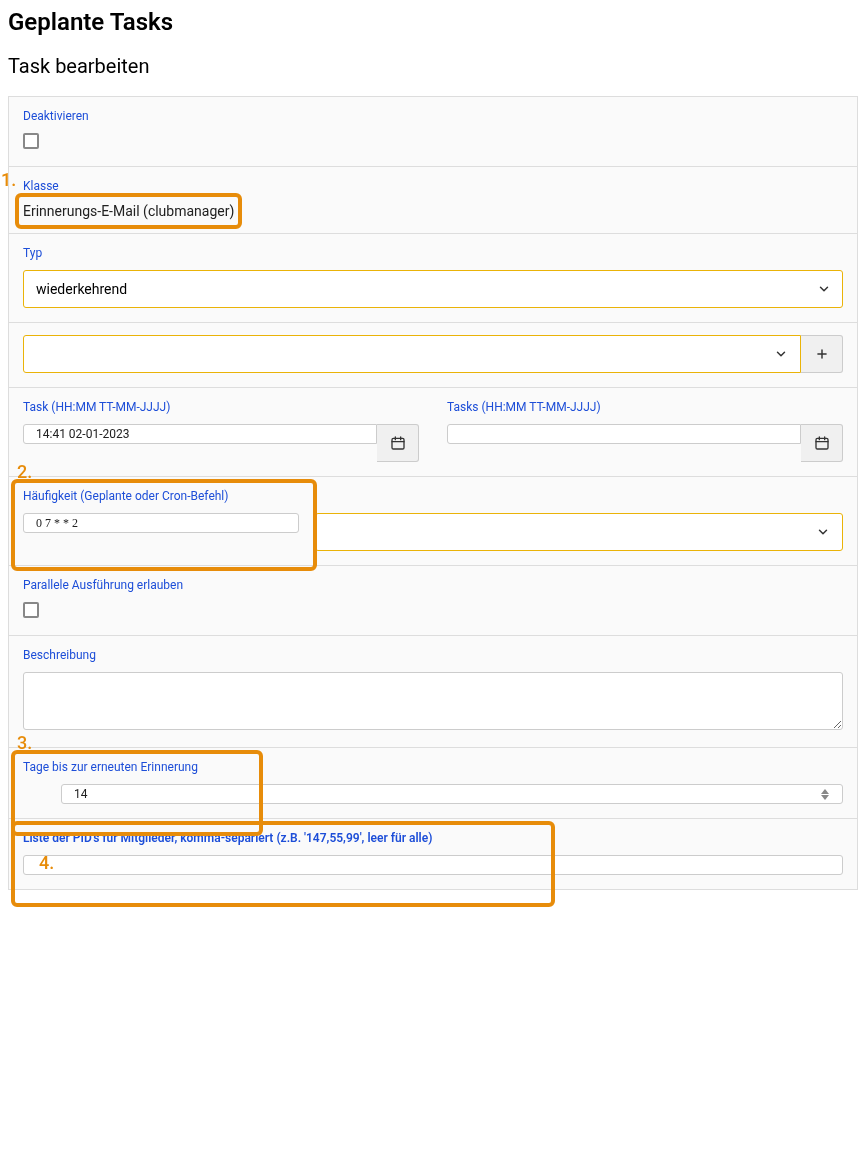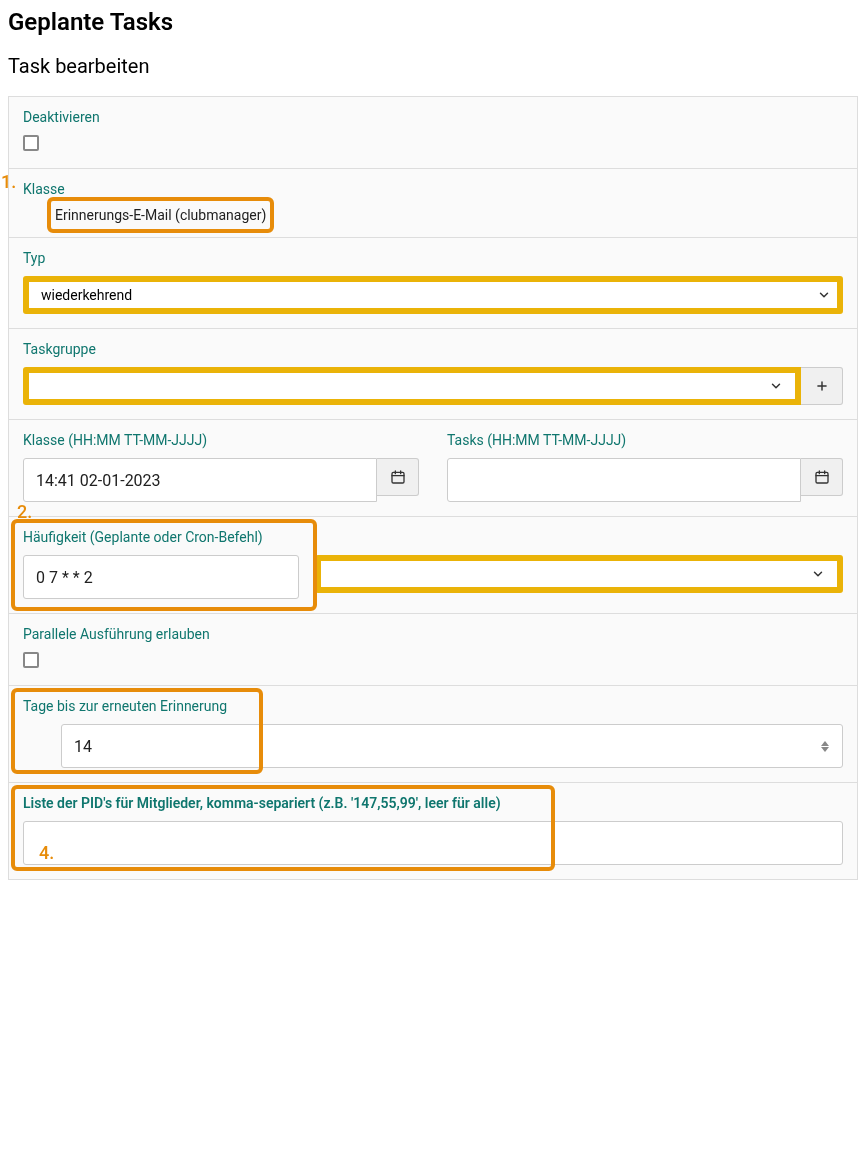--- a/index.html
+++ b/index.html
@@ -34,44 +34,44 @@
   .form-row.split {
     display: flex;
     gap: 28px;
   }
   .form-row.split > .col {
     flex: 1;
     min-width: 0;
   }
   .field-label {
     display: block;
-    font-size: 14px;
-    color: #0f766e;
+    font-size: 12px;
+    color: #1d4ed8;
     margin-bottom: 10px;
   }
   .checkbox {
     width: 16px;
     height: 16px;
     border: 2px solid #888;
     border-radius: 2px;
     display: inline-block;
     background: #fff;
   }
   .text-static {
     font-size: 14px;
     color: #212121;
   }
   .input, .select, .number-input {
     width: 100%;
-    height: 44px;
+    height: 20px;
     border: 1px solid #ccc;
     border-radius: 3px;
     background: #fff;
     padding: 0 12px;
-    font-size: 16px;
+    font-size: 12px;
     font-family: inherit;
     color: #212121;
   }
   .textarea {
     width: 100%;
     height: 58px;
     border: 1px solid #ccc;
     border-radius: 3px;
     background: #fff;
     padding: 8px 12px;
@@ -109,21 +109,21 @@
     border-top-right-radius: 3px;
     border-bottom-right-radius: 3px;
     display: flex;
     align-items: center;
     justify-content: center;
     cursor: pointer;
   }
   .select-like {
     width: 100%;
     height: 38px;
-    border: 6px solid #eab308;
+    border: 1px solid #eab308;
     border-radius: 3px;
     background: #fff;
     padding: 0 30px 0 12px;
     font-size: 14px;
     display: flex;
     align-items: center;
     position: relative;
   }
   .number-wrap {
     position: relative;
@@ -144,20 +144,21 @@
   .spinner-tri {
     width: 0; height: 0;
     border-left: 4px solid transparent;
     border-right: 4px solid transparent;
   }
   .spinner-up { border-bottom: 5px solid #888; }
   .spinner-down { border-top: 5px solid #888; }
   .freq-row {
     display: flex;
     gap: 16px;
+    font-family: Liberation Serif, serif;
   }
   .freq-row .input { flex: 0 0 276px; }
   .freq-row .select-like { flex: 1; }
   
   .annot {
     position: absolute;
     border: 4px solid #e78c0a;
     border-radius: 6px;
     pointer-events: none;
     z-index: 10;
@@ -181,42 +182,41 @@
 <div class="form-panel" style="position:relative;">
 
   <div class="form-row">
     <label class="field-label">Deaktivieren</label>
     <span class="checkbox"></span>
   </div>
 
   <div class="form-row">
     <span class="annot-num" style="left:-8px; top:2px;">1.</span>
     <label class="field-label">Klasse</label>
-    <div style="position:relative; display:inline-block;margin-left:32px;">
+    <div style="position:relative; display:inline-block;">
       <span class="text-static">Erinnerungs-E-Mail (clubmanager)</span>
       <span class="annot" style="left:-8px; top:-10px; right:-8px; bottom:-10px;"></span>
     </div>
   </div>
 
   <div class="form-row">
     <label class="field-label">Typ</label>
     <div class="select-wrap">
       <div class="select-like">
         <span>wiederkehrend</span>
       </div>
       <span class="chevron">
         <svg width="14" height="14" viewBox="0 0 24 24" fill="none" stroke="#333" stroke-width="2.5" stroke-linecap="round" stroke-linejoin="round">
             <polyline points="6 9 12 15 18 9"></polyline>
           </svg>
       </span>
     </div>
   </div>
 
   <div class="form-row">
-    <label class="field-label">Taskgruppe</label>
     <div class="input-group">
       <div class="select-like" style="position:relative;">
         <span></span>
         <span style="position:absolute; right:12px; top:50%; transform:translateY(-50%);">
           <svg width="14" height="14" viewBox="0 0 24 24" fill="none" stroke="#333" stroke-width="2.5" stroke-linecap="round" stroke-linejoin="round">
               <polyline points="6 9 12 15 18 9"></polyline>
             </svg>
         </span>
       </div>
       <div class="addon">
@@ -225,21 +225,21 @@
               <line x1="12" y1="5" x2="12" y2="19"></line>
               <line x1="5" y1="12" x2="19" y2="12"></line>
             </svg>
         </span>
       </div>
     </div>
   </div>
 
   <div class="form-row split">
     <div class="col">
-      <label class="field-label">Klasse (HH:MM TT-MM-JJJJ)</label>
+      <label class="field-label">Task (HH:MM TT-MM-JJJJ)</label>
       <div class="input-group">
         <input class="input" type="text" value="14:41 02-01-2023" style="">
         <div class="addon">
           <span>
             <svg width="16" height="16" viewBox="0 0 24 24" fill="none" stroke="#333" stroke-width="2" stroke-linecap="round" stroke-linejoin="round">
                 <rect x="3" y="5" width="18" height="16" rx="2"></rect>
                 <line x1="3" y1="10" x2="21" y2="10"></line>
                 <line x1="8" y1="3" x2="8" y2="7"></line>
                 <line x1="16" y1="3" x2="16" y2="7"></line>
               </svg>
@@ -280,20 +280,25 @@
         </span>
       </div>
     </div>
   </div>
 
   <div class="form-row">
     <label class="field-label">Parallele Ausführung erlauben</label>
     <span class="checkbox"></span>
   </div>
 
+  <div class="form-row">
+    <label class="field-label">Beschreibung</label>
+    <textarea class="textarea" value="" style=""></textarea>
+    <span class="annot-num" style="left:8px; bottom:-6px;">3.</span>
+  </div>
 
   <div class="form-row">
     <span class="annot" style="left:2px; top:2px; width:252px; height:86px;"></span>
     <label class="field-label" style="font-weight:400;">Tage bis zur erneuten Erinnerung</label>
     <div class="number-wrap">
       <input class="input" type="text" value="14" style="">
       <div class="spinner">
         <div class="spinner-tri spinner-up"></div>
         <div class="spinner-tri spinner-down"></div>
       </div>

